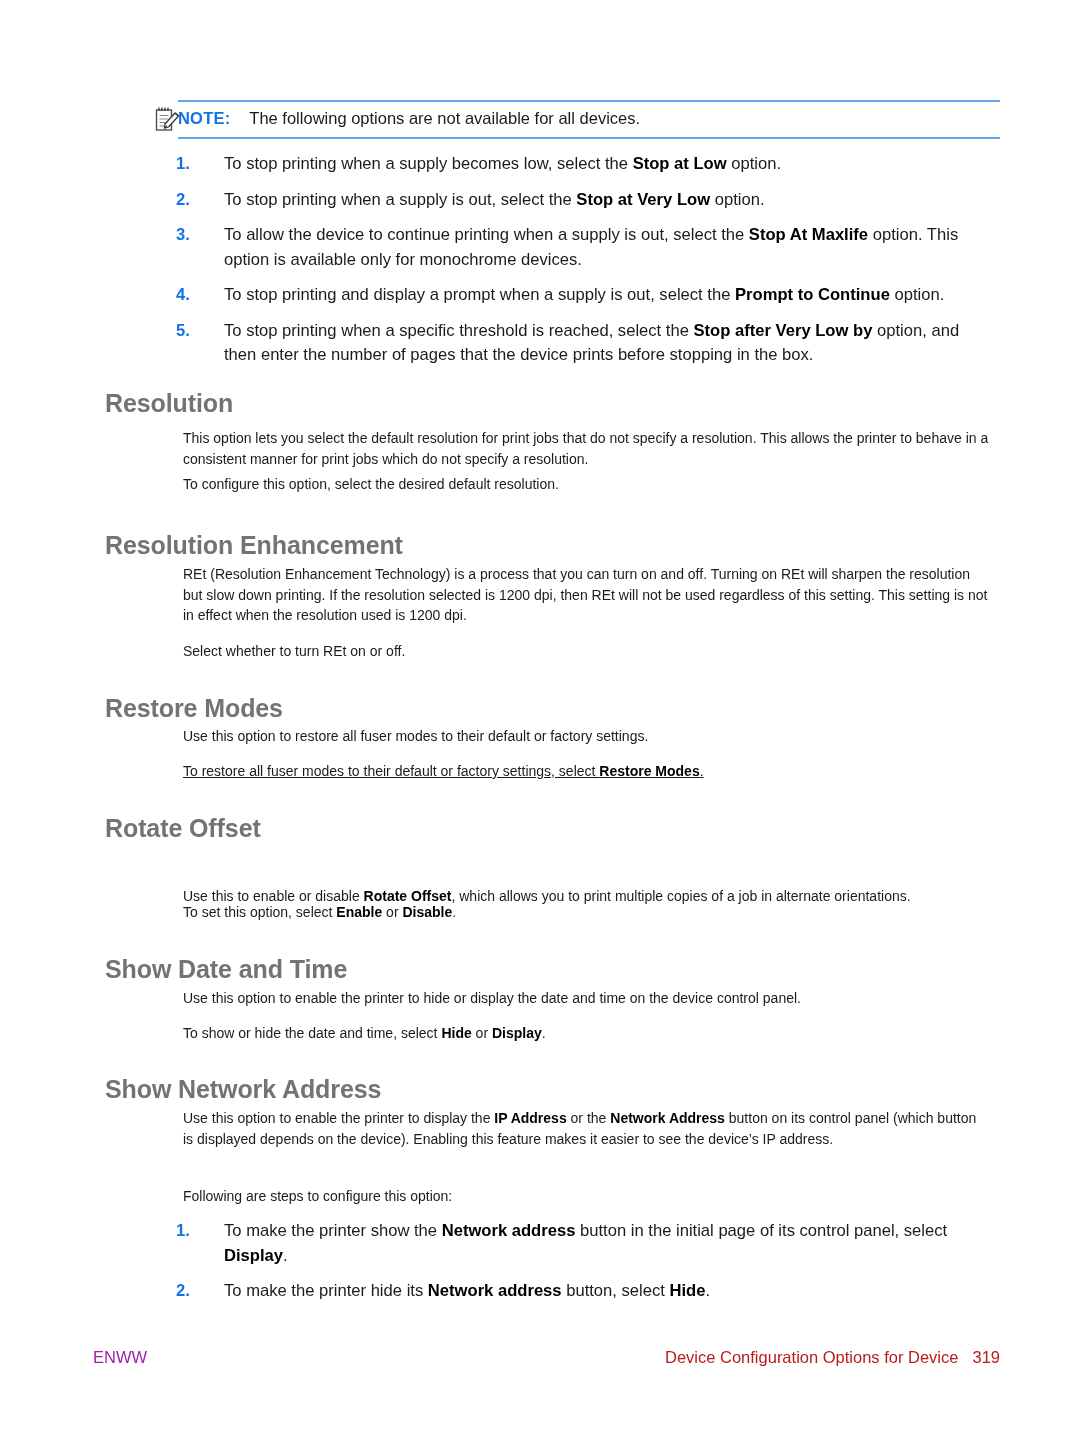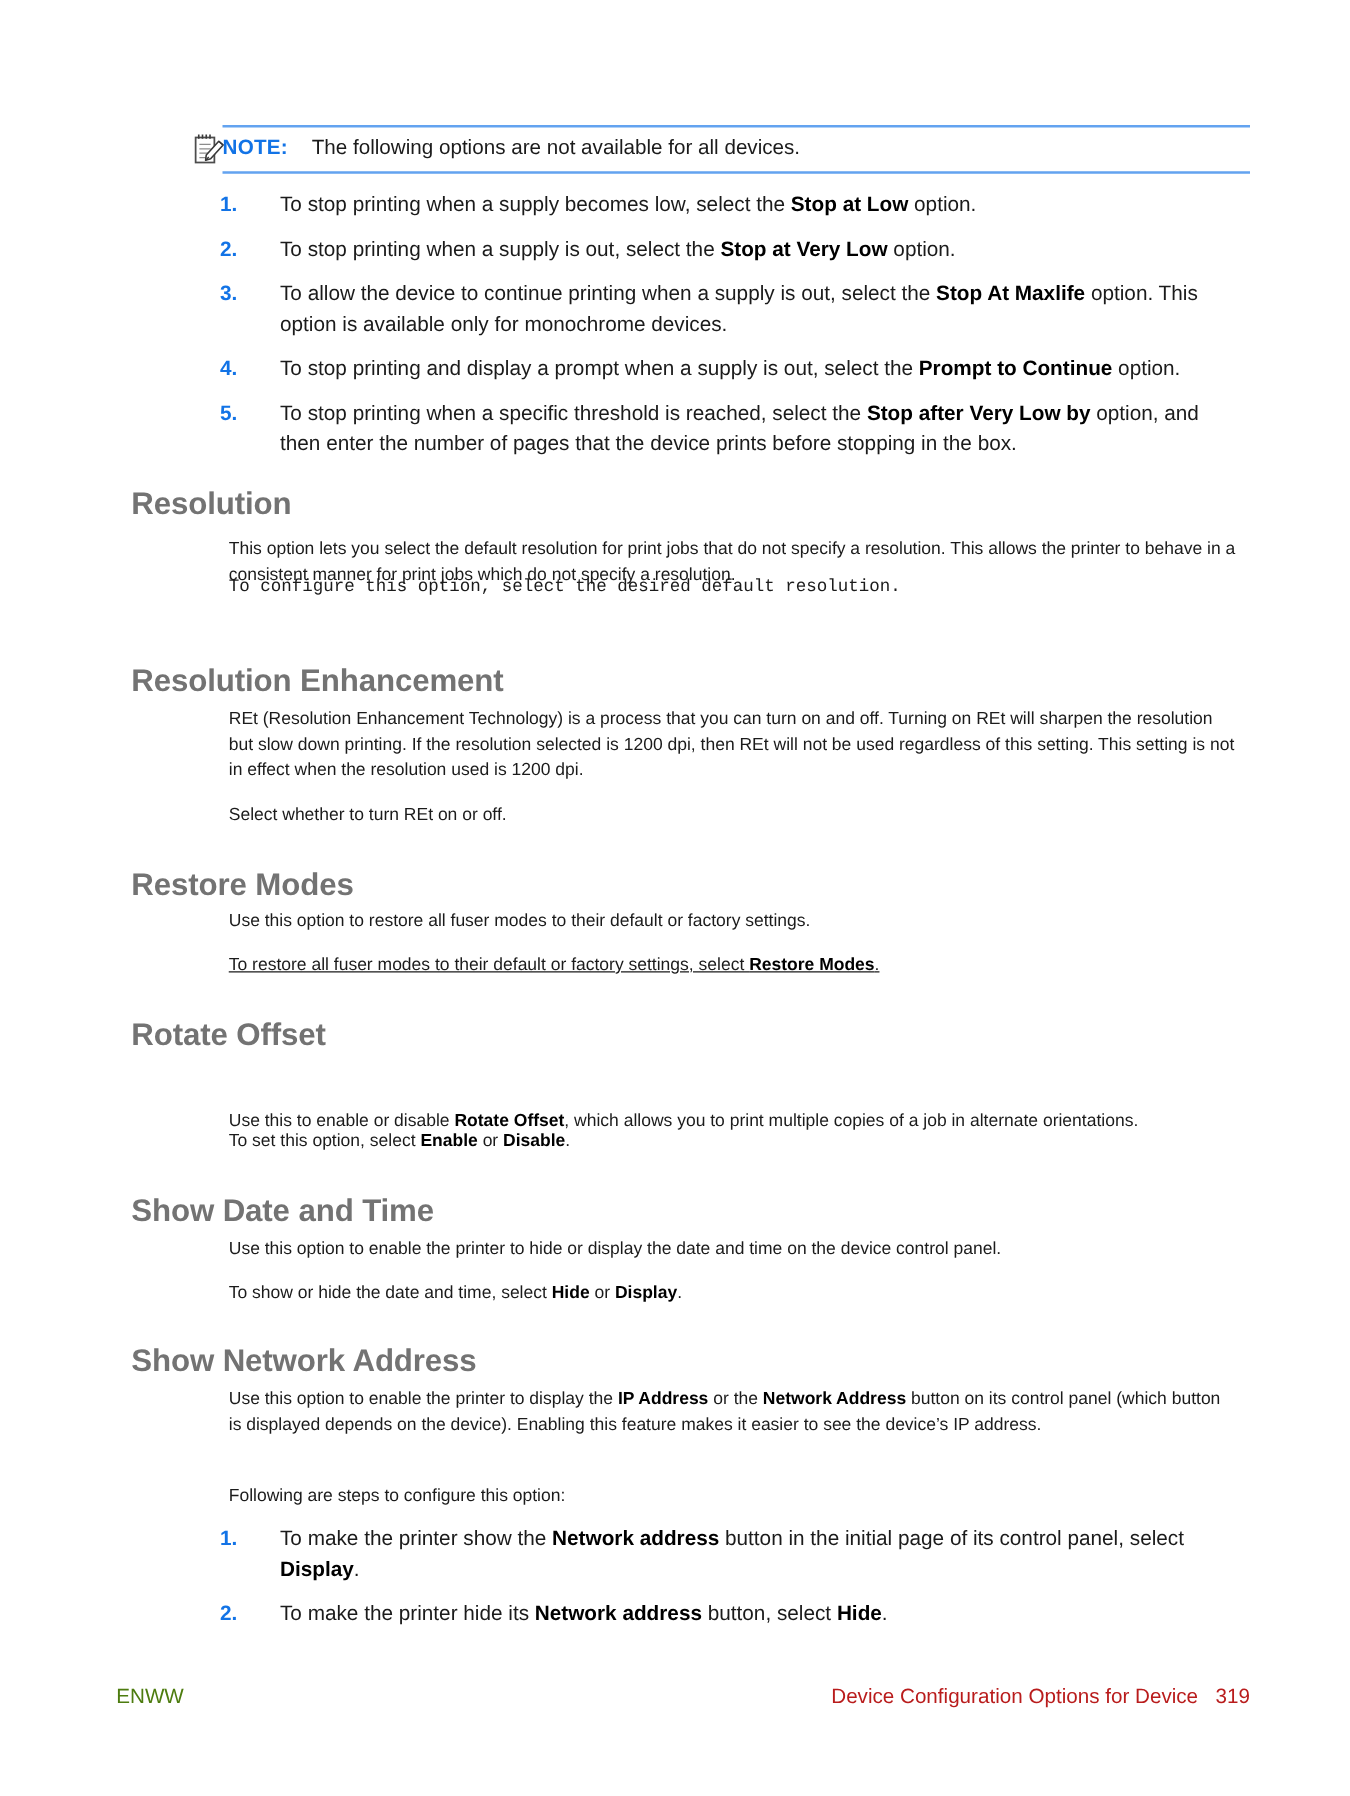--- a/index.html
+++ b/index.html
@@ -117,21 +117,21 @@
     left: 93px;
     right: 80px;
     top: 1348px;
     height: 24px;
   }
   .footer-left {
     position: absolute;
     left: 0;
     top: 0;
     font-size: 16.5px;
-    color: #4d7c0f;
+    color: #a21caf;
   }
   .footer-right {
     position: absolute;
     right: 0;
     top: 0;
     font-size: 16.5px;
     color: #b91c1c;
     white-space: nowrap;
   }
   .footer-page {
@@ -186,21 +186,21 @@
       <span>To stop printing and display a prompt when a supply is out, select the <b>Prompt to Continue</b> option.</span>
     </li>
     <li>
       <span class="num">5.</span>
       <span>To stop printing when a specific threshold is reached, select the <b>Stop after Very Low by</b> option, and then enter the number of pages that the device prints before stopping in the box.</span>
     </li>
   </ol>
 
   <h2 class="section-heading" style="top:377px;">Resolution</h2>
   <p class="body-text" style="top:428px;">This option lets you select the default resolution for print jobs that do not specify a resolution. This allows the printer to behave in a consistent manner for print jobs which do not specify a resolution.</p>
-  <p class="body-text" style="top:460px;font-family:Liberation Mono, monospace;">To configure this option, select the desired default resolution.</p>
+  <p class="body-text" style="top:474px;">To configure this option, select the desired default resolution.</p>
 
   <h2 class="section-heading" style="top:519px;">Resolution Enhancement</h2>
   <p class="body-text" style="top:564px;">REt (Resolution Enhancement Technology) is a process that you can turn on and off. Turning on REt will sharpen the resolution but slow down printing. If the resolution selected is 1200 dpi, then REt will not be used regardless of this setting. This setting is not in effect when the resolution used is 1200 dpi.</p>
   <p class="body-text" style="top:641px;">Select whether to turn REt on or off.</p>
 
   <h2 class="section-heading" style="top:682px;">Restore Modes</h2>
   <p class="body-text" style="top:726px;">Use this option to restore all fuser modes to their default or factory settings.</p>
   <p class="body-text" style="top:761px;text-decoration:underline;">To restore all fuser modes to their default or factory settings, select <b>Restore Modes</b>.</p>
 
   <h2 class="section-heading" style="top:802px;">Rotate Offset</h2>

